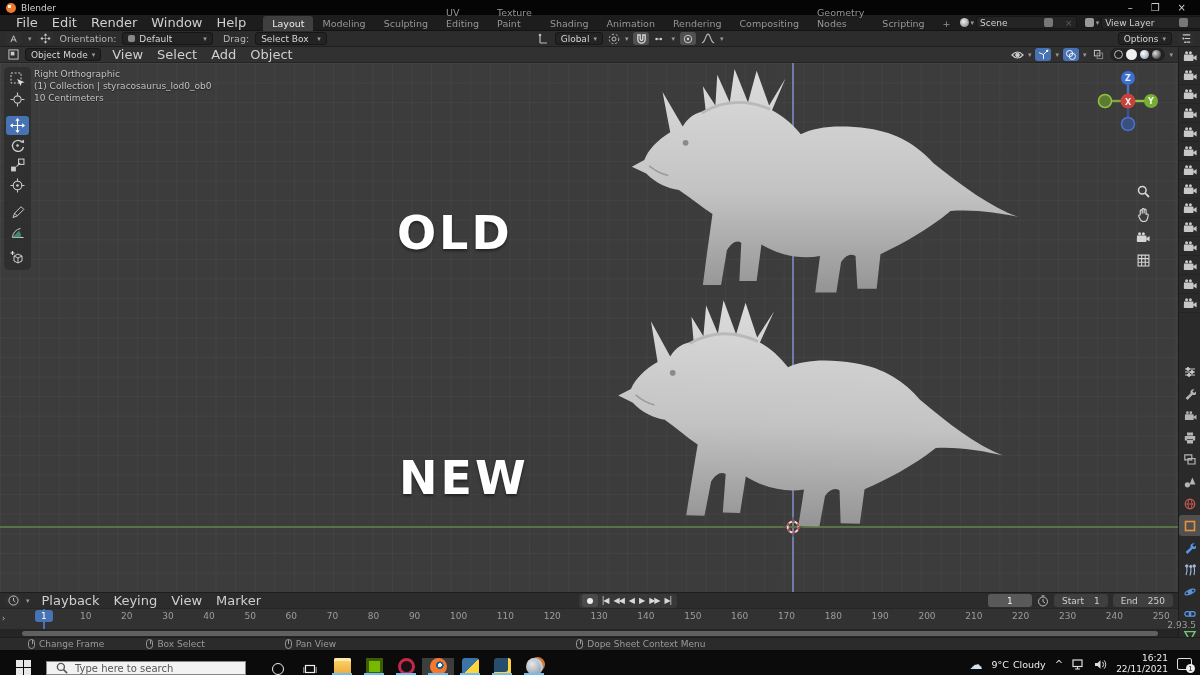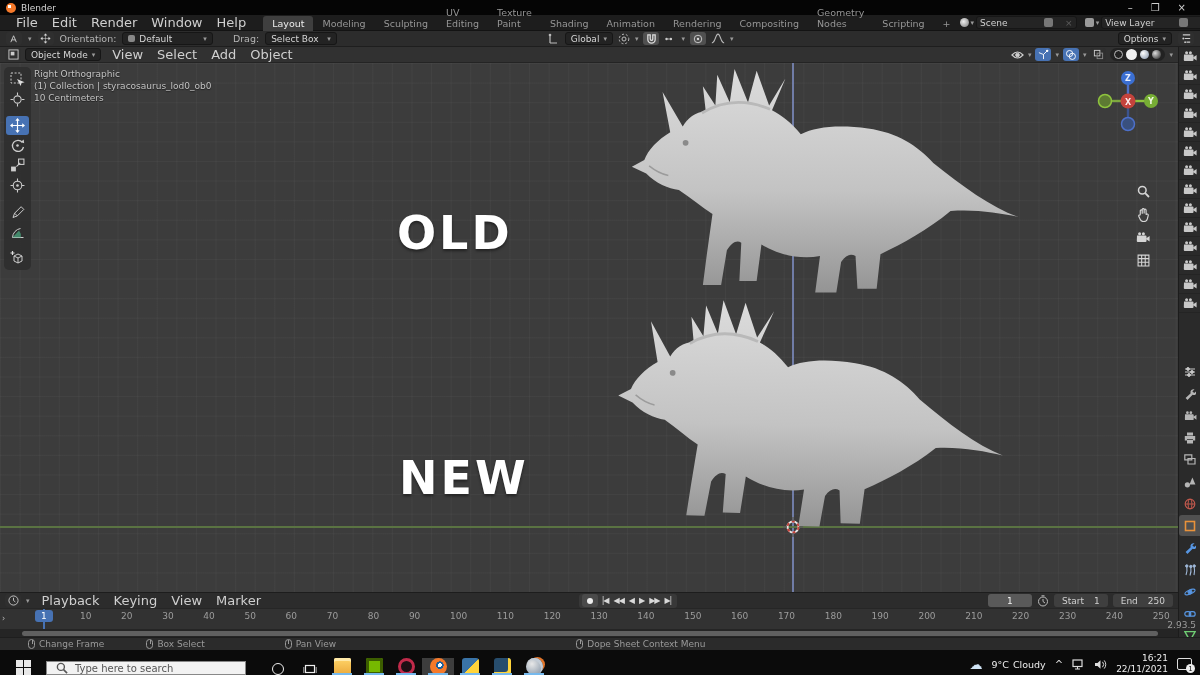--- a/index.html
+++ b/index.html
@@ -245,21 +245,21 @@
         <svg class="ic" width="11" height="11" viewBox="0 0 14 14">
           <path d="M7,1 V13 M1,7 H13 M7,1 l-1.6,2 h3.2 z M7,13 l-1.6,-2 h3.2 z M1,7 l2,-1.6 v3.2 z M13,7 l-2,-1.6 v3.2 z" stroke="#ddd" fill="#ddd" stroke-width=".6"></path>
         </svg>
       </span>
     <span class="label">Orientation:</span>
     <span class="dd">
       <span class="miniic" style="width:7px;height:7px;background:#888"></span>
       <span style="min-width:60px">Default</span>
       <span class="caret">▾</span>
     </span>
-    <span class="label" style="margin-left:14px">Drag:</span>
+    <span class="label" style="margin-left:4px">Drag:</span>
     <span class="dd">
       <span style="min-width:52px">Select Box</span>
       <span class="caret">▾</span>
     </span>
     <span class="row" style="margin-left:205px;gap:5px">
       <svg class="ic" width="12" height="12" viewBox="0 0 12 12">
           <path d="M2,10 V3 M2,10 H9" stroke="#bbb" fill="none" stroke-width="1.2"></path>
           <circle cx="2" cy="2" r="1.3" fill="#bbb"></circle>
         </svg>
       <span class="dd">

